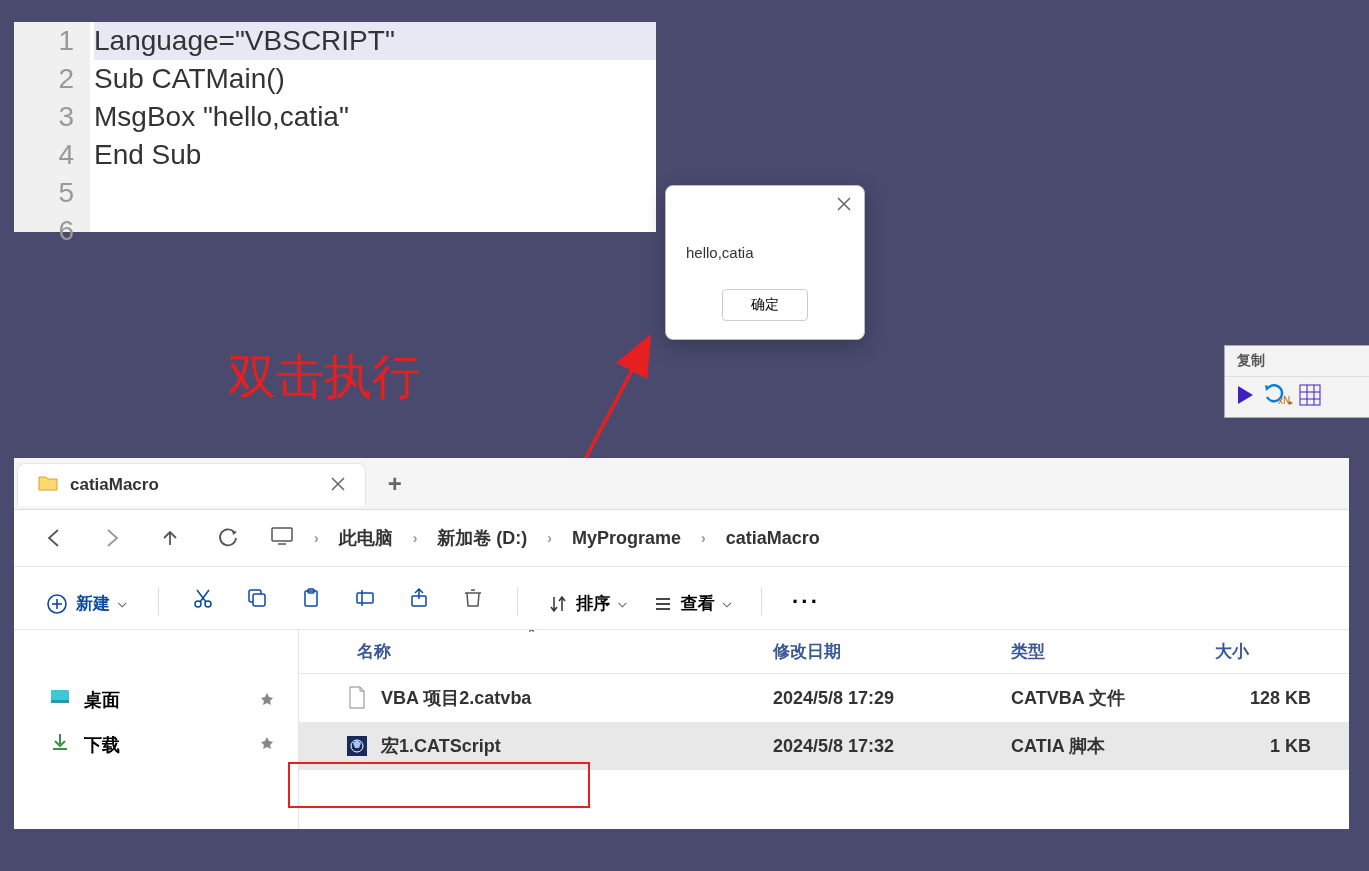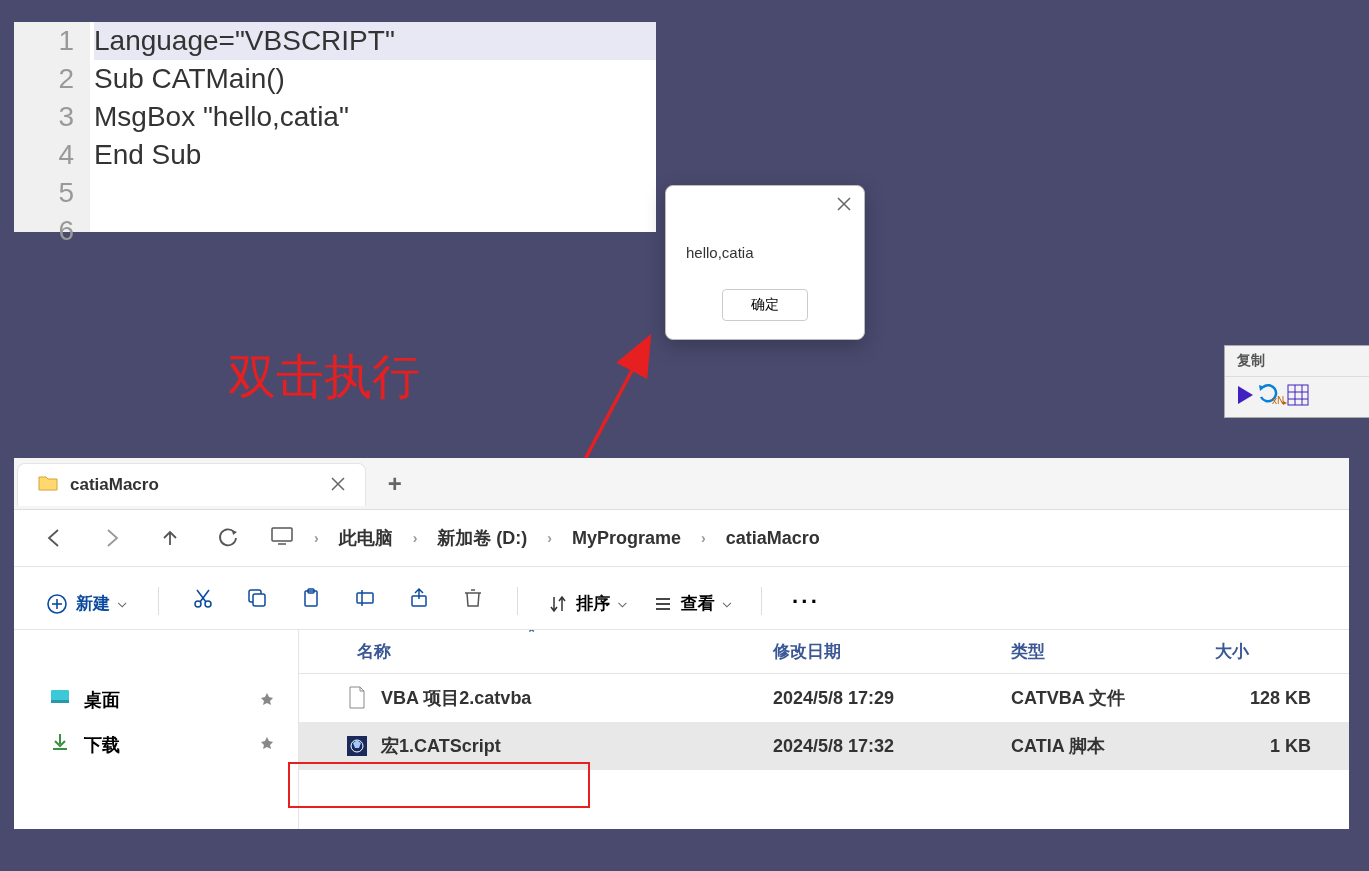--- a/index.html
+++ b/index.html
@@ -130,20 +130,21 @@
     .mini-toolbar-title {
       padding: 6px 12px;
       font-size: 14px;
       color: #555;
       border-bottom: 1px solid #ddd;
       font-weight: bold;
     }
     .mini-toolbar-icons {
       display: flex;
       padding: 6px 8px;
+      gap: 6px;
       align-items: center;
     }
     
     
     .explorer {
       position: absolute;
       top: 458px;
       left: 14px;
       right: 20px;
       bottom: 42px;

